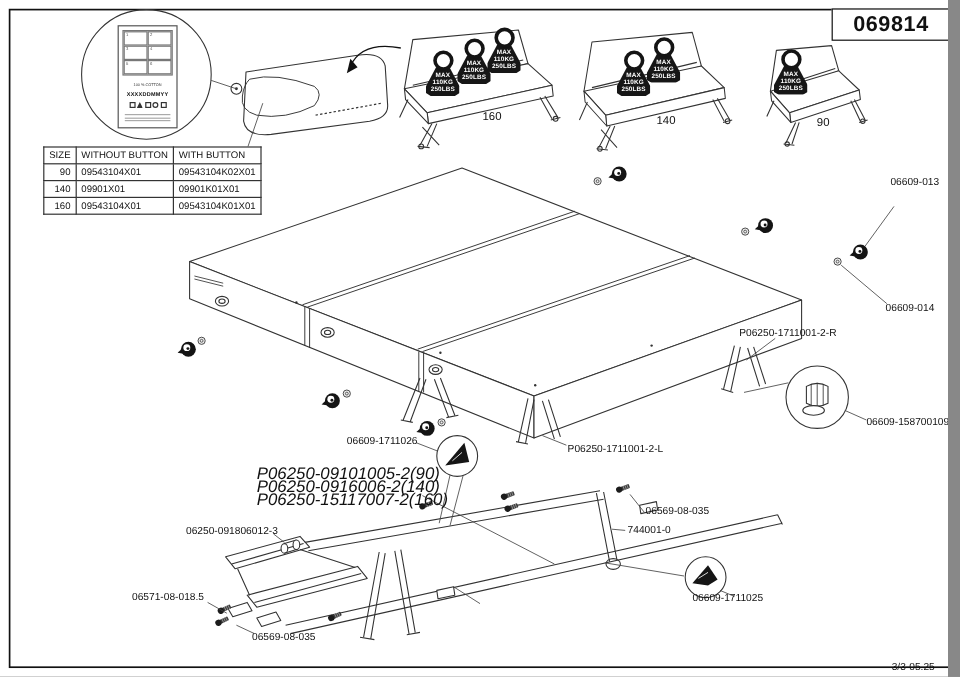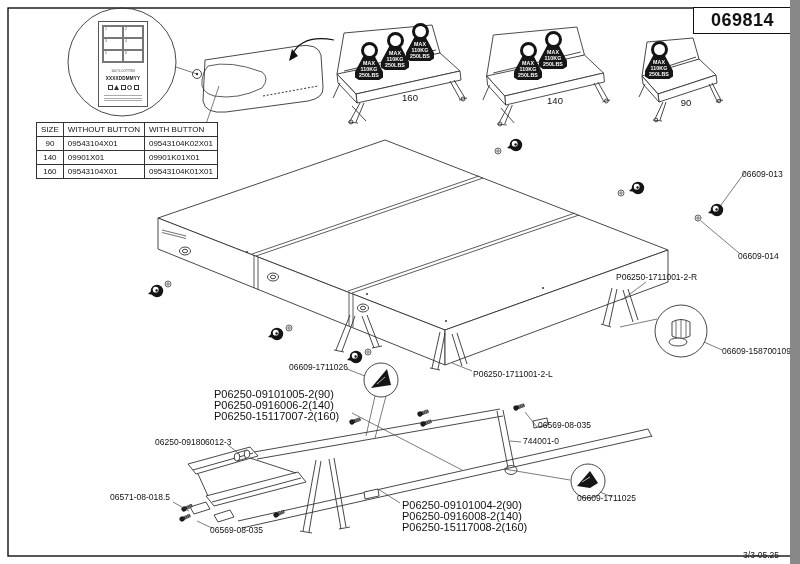--- a/index.html
+++ b/index.html
@@ -2,35 +2,35 @@
 <html><head>
 <meta charset="utf-8">
 <style>
   html,body{margin:0;padding:0;background:#888;}
   .page{
     position:relative;width:790px;height:564px;background:#fff;overflow:hidden;
     font-family:"Liberation Sans", sans-serif;color:#111;
   }
   svg.art{position:absolute;left:0;top:0;}
   .lbl{position:absolute;font-size:8.5px;line-height:10px;white-space:nowrap;color:#111;}
-  .lbl-block{position:absolute;font-size:11px;color:#111;}
+  .lbl-block{position:absolute;font-size:14px;color:#111;font-style:italic;}
   .lbl-block div{line-height:11px;white-space:nowrap;}
   .docbox{
     position:absolute;left:693px;top:7px;width:99px;height:27px;
     border:1.3px solid #111;box-sizing:border-box;display:flex;align-items:center;justify-content:center;
     font-size:18px;font-weight:600;letter-spacing:.5px;background:#fff;
   }
   .pageno{position:absolute;right:11px;top:540px;font-size:8.5px;margin-top:10px;}
   
   table.size-table{position:absolute;left:36px;top:122px;border-collapse:collapse;background:#fff;}
   table.size-table th,table.size-table td{
     border:1px solid #333;font-size:8px;font-weight:400;padding:1px 4px;height:11px;
     white-space:nowrap;text-align:left;
   }
-  table.size-table .c{text-align:center;}
+  table.size-table .c{text-align:right;}
   
   .care-label{
     position:absolute;left:98px;top:21px;width:50px;height:86px;border:1px solid #555;
     box-sizing:border-box;background:#fff;padding:3px 3px 2px 3px;
   }
   .care-grid{display:grid;grid-template-columns:1fr 1fr;grid-template-rows:repeat(3,12px);border:0.5px solid #777;}
   .care-grid div{border:0.5px solid #777;font-size:3.5px;color:#555;padding-left:1px;line-height:4px;}
   .care-material{font-size:3.2px;text-align:center;margin-top:6px;color:#333;}
   .care-code{font-size:4.6px;font-weight:700;text-align:center;margin-top:3px;letter-spacing:.2px;}
   .care-symbols{display:flex;justify-content:center;gap:1.5px;margin-top:4px;}
@@ -349,38 +349,33 @@
         <div>MAX</div>
         <div>110KG</div>
         <div>250LBS</div>
       </div>
   </div>
 
   <div class="sofa-size" style="left:392px;top:92px">160</div>
   <div class="sofa-size" style="left:537px;top:95px">140</div>
   <div class="sofa-size" style="left:668px;top:97px">90</div>
 
-  <div class="lbl" style="left:742px;top:169px">06609-013</div>
+  <div class="lbl" style="left:742px;top:146px">06609-013</div>
   <div class="lbl" style="left:738px;top:251px">06609-014</div>
   <div class="lbl" style="left:616px;top:272px">P06250-1711001-2-R</div>
   <div class="lbl" style="left:722px;top:346px">06609-158700109</div>
   <div class="lbl" style="left:473px;top:369px">P06250-1711001-2-L</div>
   <div class="lbl" style="left:289px;top:362px">06609-1711026</div>
   <div class="lbl-block" style="left:214px;top:389px">
     <div>P06250-09101005-2(90)</div>
     <div>P06250-0916006-2(140)</div>
     <div>P06250-15117007-2(160)</div>
   </div>
   <div class="lbl" style="left:155px;top:437px">06250-091806012-3</div>
   <div class="lbl" style="left:110px;top:492px">06571-08-018.5</div>
   <div class="lbl" style="left:210px;top:525px">06569-08-035</div>
-  <div class="lbl-block" style="left:402px;top:500px">
-    <div>P06250-09101004-2(90)</div>
-    <div>P06250-0916008-2(140)</div>
-    <div>P06250-15117008-2(160)</div>
-  </div>
   <div class="lbl" style="left:538px;top:420px">06569-08-035</div>
   <div class="lbl" style="left:523px;top:436px">744001-0</div>
   <div class="lbl" style="left:577px;top:493px">06609-1711025</div>
 
   <div class="pageno">3/3-05.25</div>
 
 </div>
 
 </body></html>

